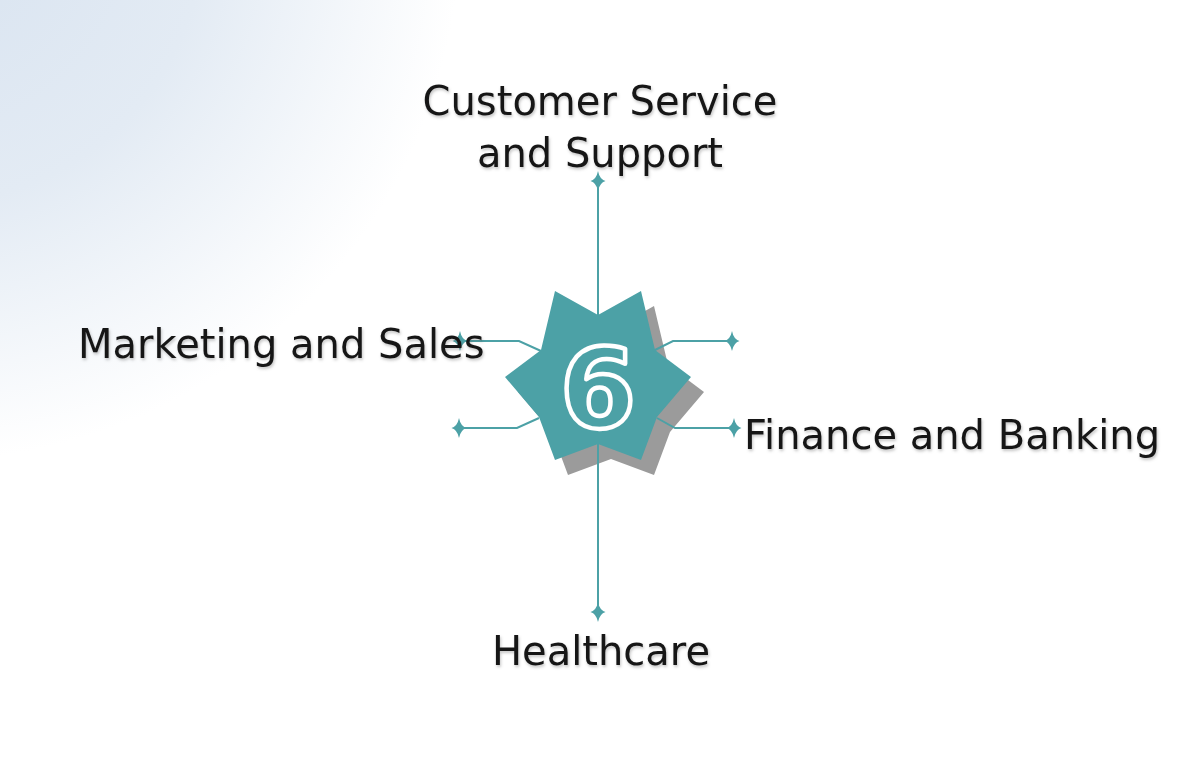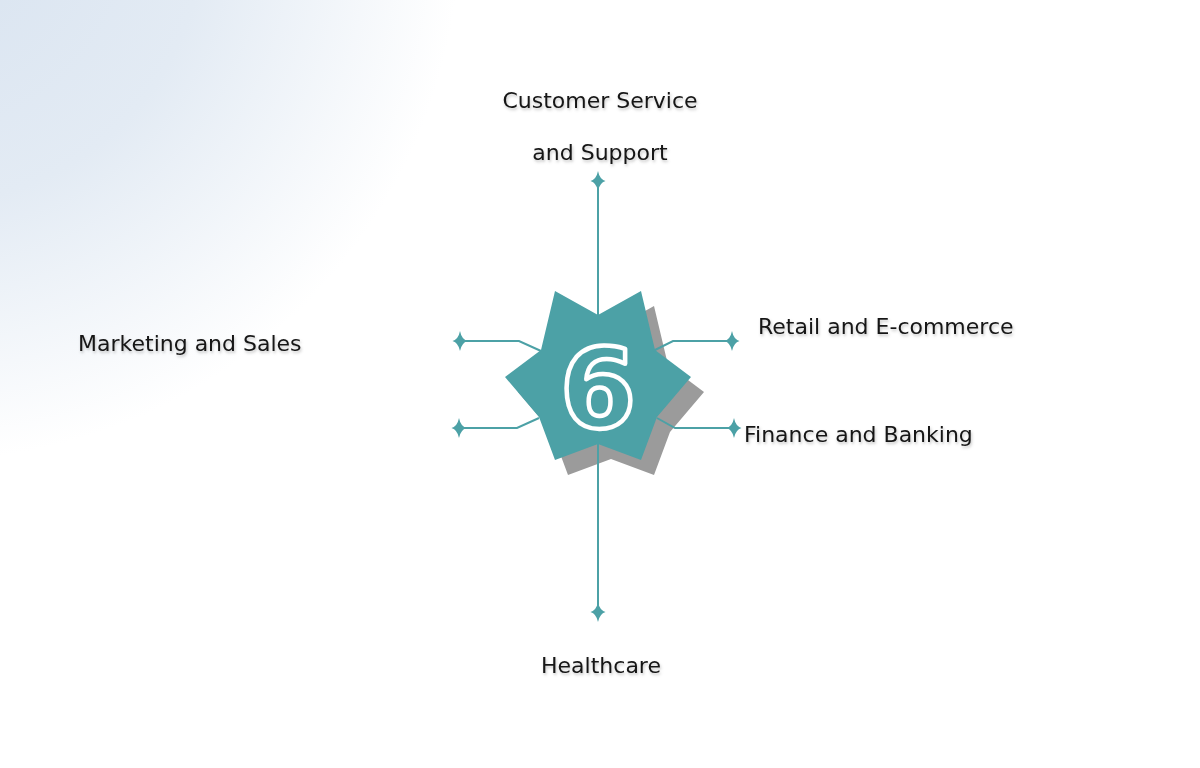--- a/index.html
+++ b/index.html
@@ -44,21 +44,21 @@
     fill: none;
     stroke: #ffffff;
     stroke-width: 4.5;
     stroke-linejoin: round;
     font-family: "DejaVu Sans", "Liberation Sans", sans-serif;
     font-size: 110px;
     font-weight: bold;
   }
   .label {
     position: absolute;
-    font-size: 22px;
+    font-size: 40px;
     color: var(--text-color, #161616);
     line-height: 52px;
     white-space: pre-line;
     text-shadow: 1px 2px 3px rgba(90,90,90,0.35);
   }
   .label-top {
     left: 600px;
     top: 75px;
     transform: translateX(-50%);
     text-align: center;
@@ -75,21 +75,21 @@
   .label-retail {
     left: 758px;
     top: 301px;
   }
   .label-finance {
     left: 744px;
     top: 409px;
   }
   .label-healthcare {
     left: 601px;
-    top: 640px;
+    top: 625px;
     transform: translateX(-50%);
     text-align: center;
   }
 </style>
 </head>
 <body>
 
 <div class="canvas">
 
   <svg class="diagram" width="1200" height="768" viewBox="0 0 1200 768">
@@ -114,18 +114,17 @@
 
     <text class="star-number" x="598" y="427" text-anchor="middle">6</text>
   </svg>
 
   <div class="label label-top">Customer Service
 and Support</div>
 
   <div class="label label-marketing">Marketing and Sales</div>
 
 
-  <div class="label label-retail">Retail and E-commerce</div>
 
   <div class="label label-finance">Finance and Banking</div>
 
   <div class="label label-healthcare">Healthcare</div>
 </div>
 
 </body></html>

